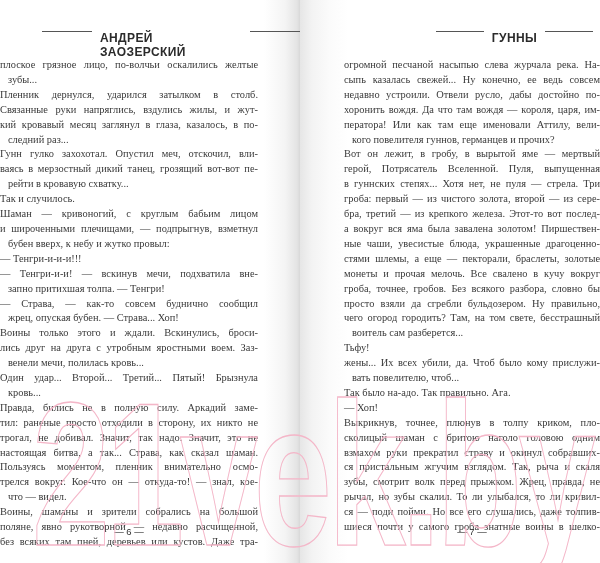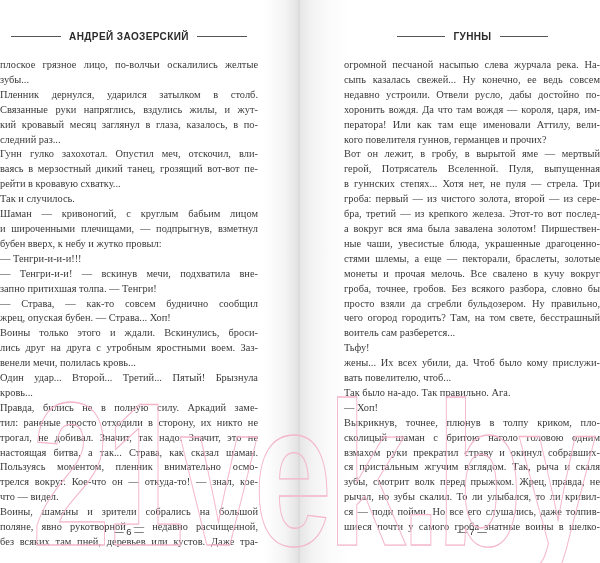--- a/index.html
+++ b/index.html
@@ -15,40 +15,41 @@
     .page-left {
       width: 300px;
       background: linear-gradient(to right, #ffffff 0%, #ffffff 88%, #f4f4f4 95%, #e4e4e4 99%, #d8d8d8 100%);
     }
     .page-right {
       width: 300px;
       background: linear-gradient(to right, #e6e6e6 0%, #f3f3f3 4%, #fbfbfb 10%, #ffffff 16%, #ffffff 100%);
     }
     .running-head {
       position: absolute; top: 31px;
-      display: flex; align-items: center; justify-content: center;
+      display: flex; justify-content: center;
       font-family: "Liberation Sans", "DejaVu Sans", sans-serif;
-      font-size: 10px; font-weight: bold; letter-spacing: 0.4px;
+      font-size: 12px; font-weight: bold; letter-spacing: 0.4px;
       color: #2b2b2b;
+      padding-left: 42px;
     }
     .page-left .running-head { left: 0; width: 258px; }
     .page-right .running-head { left: 45px; width: 255px; }
     .rule { display: inline-block; height: 1px; background: #555; }
     .page-left .rule { width: 50px; }
     .page-right .rule { width: 48px; }
     .running-head .title { padding: 0 8px; }
     .text-block {
       position: absolute; top: 58px;
       font-size: 10.4px; line-height: 14.9px;
       text-align: justify;
     }
     .page-left .text-block { left: 0; width: 258px; }
     .page-right .text-block { left: 44px; width: 256px; }
     .line { display: block; white-space: nowrap; text-align-last: justify; }
-    .line.last { text-align-last: left; }
+    .line.last { text-align-last: left; padding-left: 8px; }
     .line.indent { padding-left: 0; }
     .folio {
       position: absolute; top: 526px;
       font-family: "Liberation Sans", "DejaVu Sans", sans-serif;
       font-size: 9.5px; color: #333;
       text-align: center;
     }
     .page-left .folio { left: 0; width: 258px; }
     .page-right .folio { left: 44px; width: 256px; }
     .watermark {

